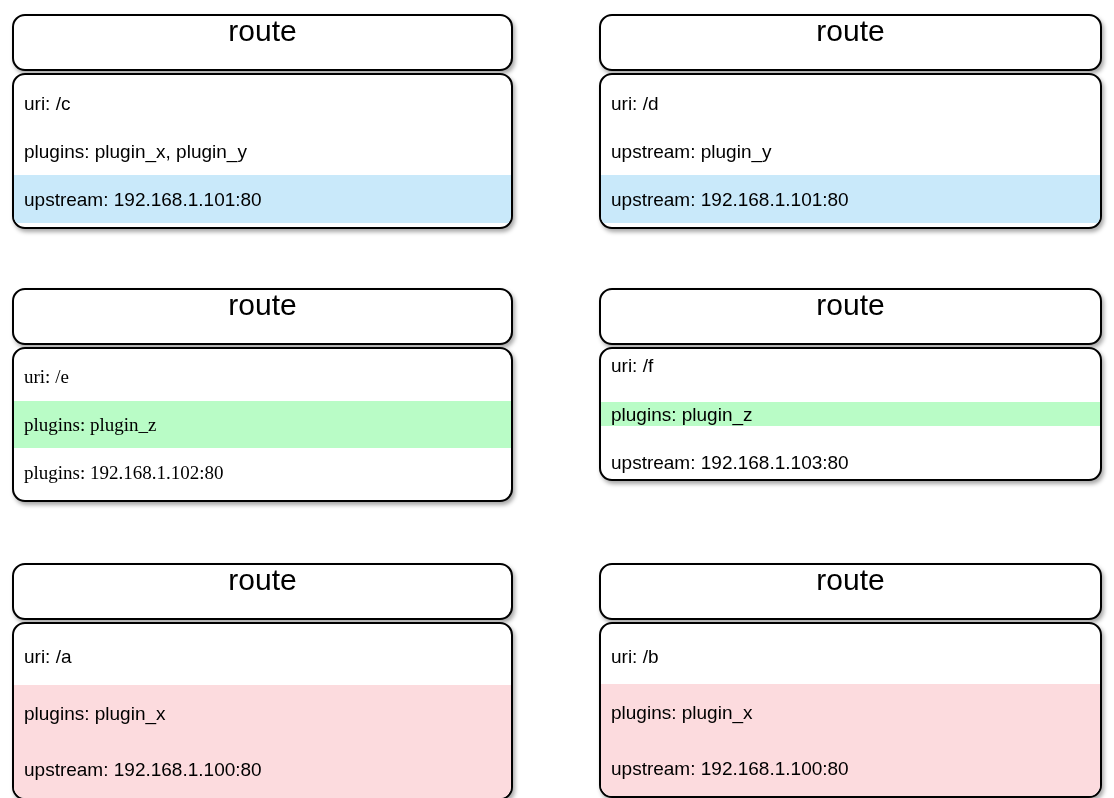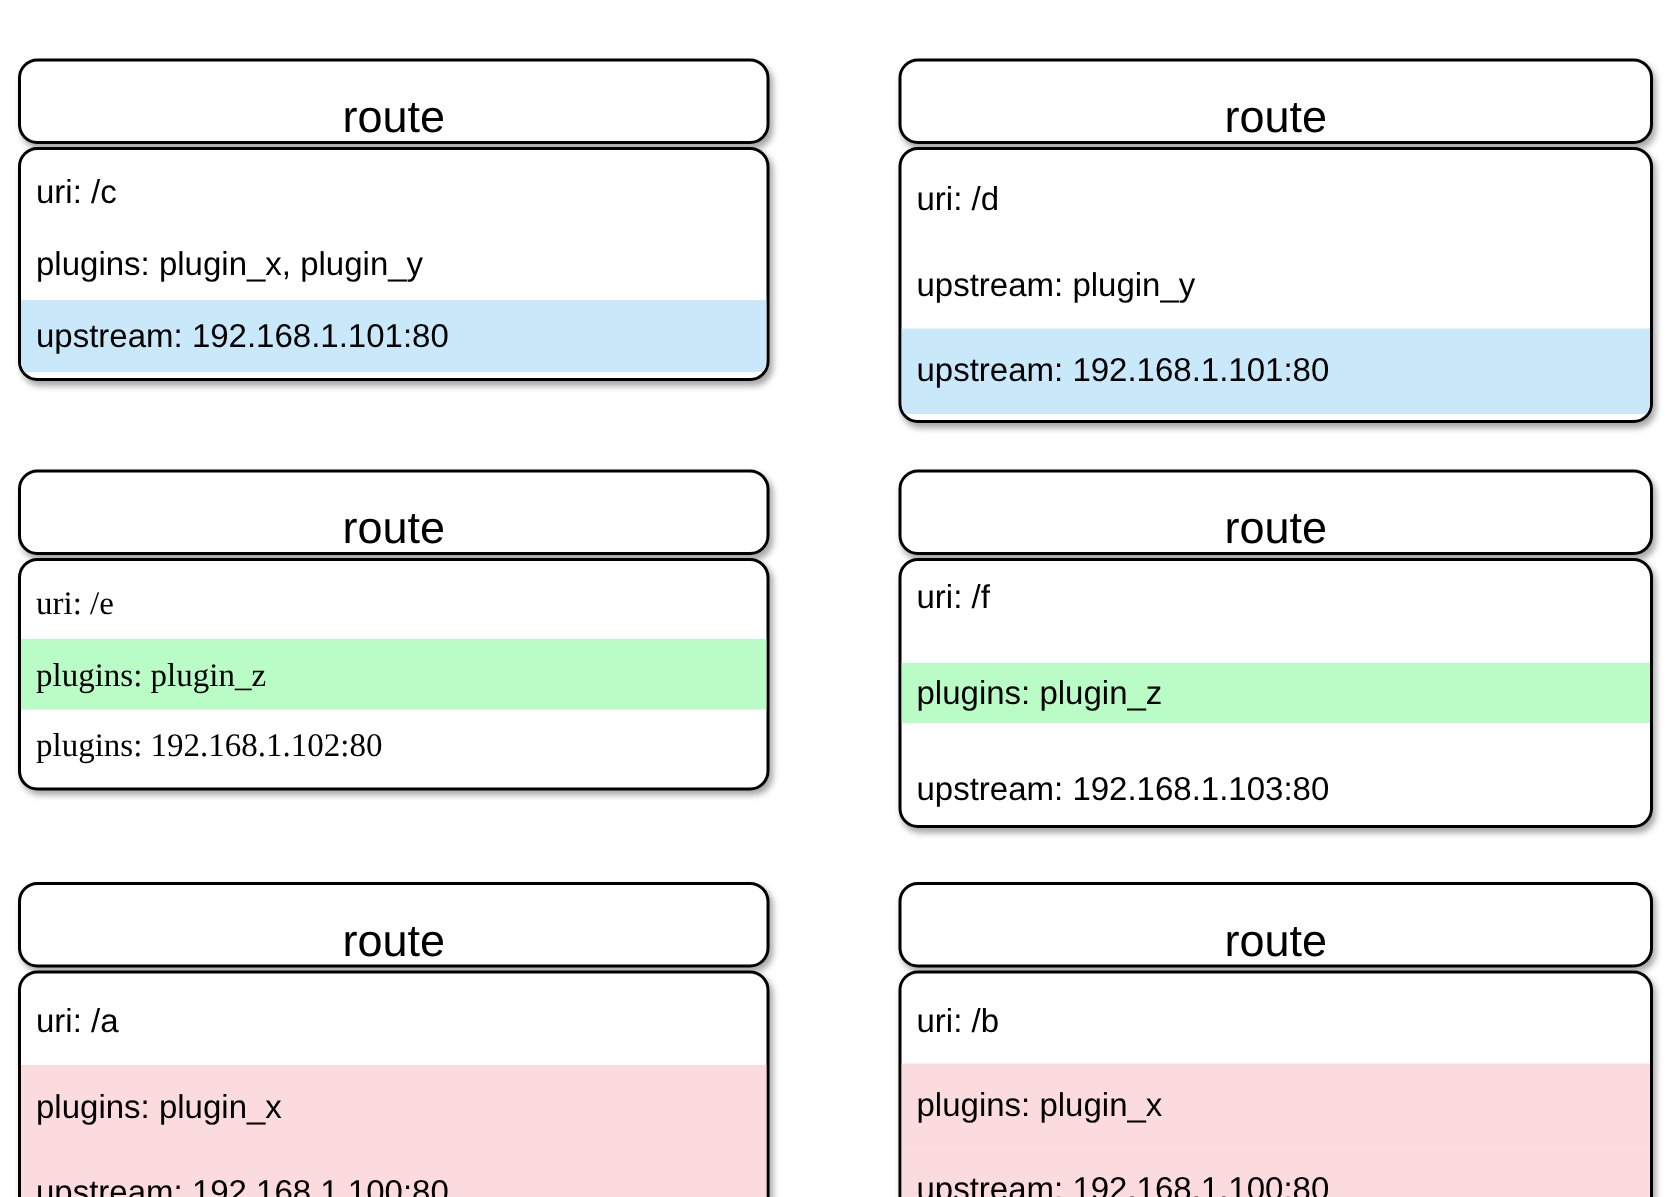--- a/index.html
+++ b/index.html
@@ -30,51 +30,50 @@
   .pos-br { left: 599px; top: 563px; width: 503px; }
 
   .hdr {
     box-sizing: border-box;
     height: 57px;
     border: 2.5px solid var(--border, #000);
     border-radius: 13px;
     background: #fff;
     box-shadow: 2px 3px 4px rgba(0,0,0,0.35);
     display: flex;
-    align-items: flex-end;
+    align-items: flex-start;
     justify-content: center;
     font-size: 30px;
     line-height: 1;
-    margin-top: 25px;
   }
   .body {
     box-sizing: border-box;
     margin-top: 2px;
     border: 2.5px solid var(--border, #000);
     border-radius: 13px;
     background: #fff;
     box-shadow: 2px 3px 4px rgba(0,0,0,0.35);
     display: flex;
     flex-direction: column;
     overflow: hidden;
     padding: 4px 0;
   }
   .pos-tl .body { height: 156px; }
-  .pos-tr .body { height: 184px; }
+  .pos-tr .body { height: 156px; }
   .pos-ml .body { height: 155px; font-family: Liberation Serif, serif; }
-  .pos-mr .body { height: 180px; gap: 24px; }
+  .pos-mr .body { height: 134px; gap: 24px; }
   .pos-bl .body { height: 178px; padding-bottom: 0; }
   .pos-br .body { height: 176px; padding-bottom: 0; }
 
   .line {
     flex: 1;
     display: flex;
     align-items: center;
     padding-left: 10px;
-    font-size: 22px;
+    font-size: 19px;
     line-height: 1;
     white-space: nowrap;
   }
   .hl-blue  { background: var(--hl-blue,  #c9e9fa); }
   .hl-green { background: var(--hl-green, #b9fcc6); }
   .hl-pink  { background: var(--hl-pink,  #fcdbde); }
 </style>
 </head>
 <body>
 

